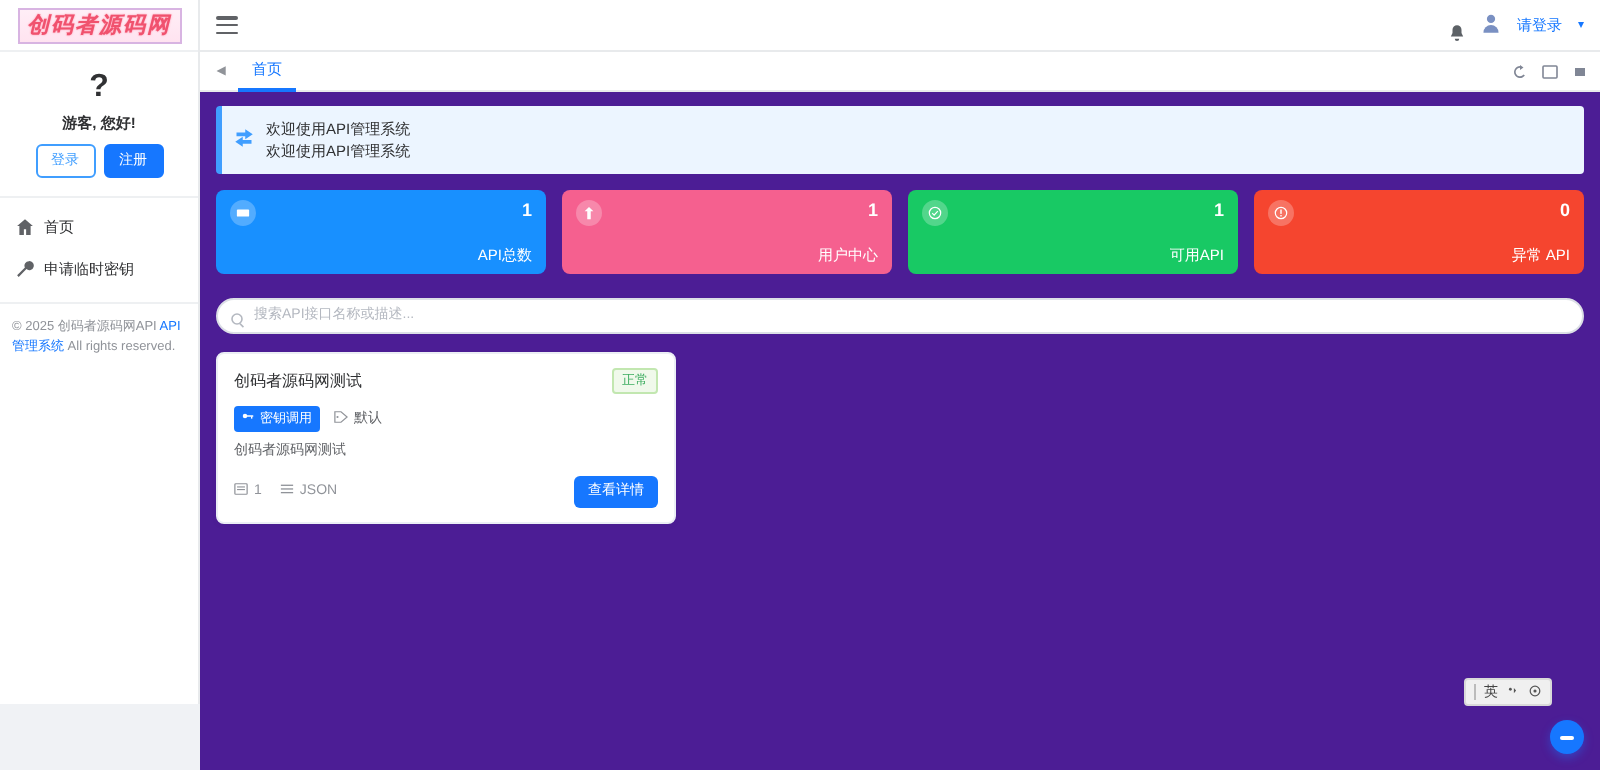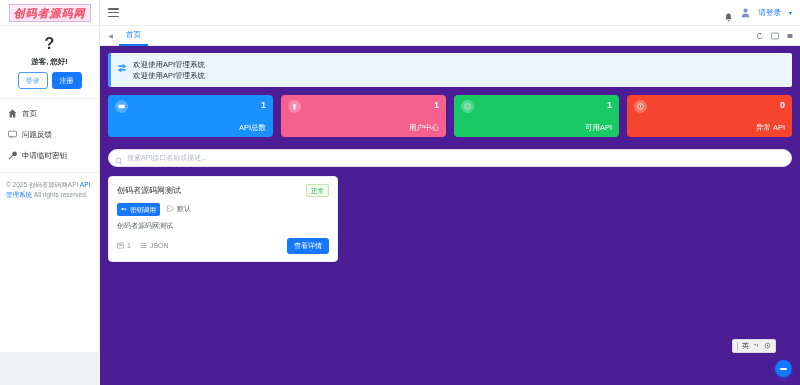--- a/index.html
+++ b/index.html
@@ -96,21 +96,21 @@
   .tab-tools { display: flex; gap: 7px; align-items: center; }
   .tab-tools .ti { width: 8px; height: 8px; cursor: pointer; display:flex; align-items:center; justify-content:center;}
   .tab-tools svg { width: 8px; height: 8px; fill: #808695; }
 
   .content { flex: 1 1 auto; padding: 7px 8px; overflow: hidden; }
 
   
   .alert {
     background: #ecf5ff; border-left: 3px solid #409eff;
     border-radius: 2px; padding: 6px 8px 6px 6px;
-    display: flex; gap: 6px;
+    display: flex; align-items: center; gap: 6px;
     margin-bottom: 8px;
   }
   .alert-icon svg { width: 10px; height: 10px; fill: #409eff; }
   .alert-text { font-size: 7.5px; line-height: 11px; color: #303133; }
 
   
   .stats { display: flex; gap: 8px; margin-bottom: 9px; }
   .stat-card {
     flex: 1 1 0; height: 42px; border-radius: 4px; position: relative;
     padding: 5px 7px; color: #fff; overflow: hidden;
@@ -207,29 +207,20 @@
     </div>
 
     <div class="menu">
       <div class="menu-item">
         <span class="mi-icon">
           <svg viewBox="0 0 16 16">
                 <path d="M8 1L1 7h2v8h4v-5h2v5h4V7h2z"></path>
               </svg>
         </span>
         <span>首页</span>
-      </div>
-      <div class="menu-item">
-        <span class="mi-icon">
-          <svg viewBox="0 0 16 16">
-                <rect x="1" y="2" width="14" height="10" rx="1.5" fill="none" stroke="#606266" stroke-width="1.3"></rect>
-                <path d="M5 12l-1 3 4-3z"></path>
-              </svg>
-        </span>
-        <span>问题反馈</span>
       </div>
       <div class="menu-item">
         <span class="mi-icon">
           <svg viewBox="0 0 16 16">
                 <path d="M11.5 1a4 4 0 00-3.6 5.7L1 13.6 2.4 15l6.9-6.9A4 4 0 1011.5 1z"></path>
               </svg>
         </span>
         <span>申请临时密钥</span>
       </div>
     </div>

